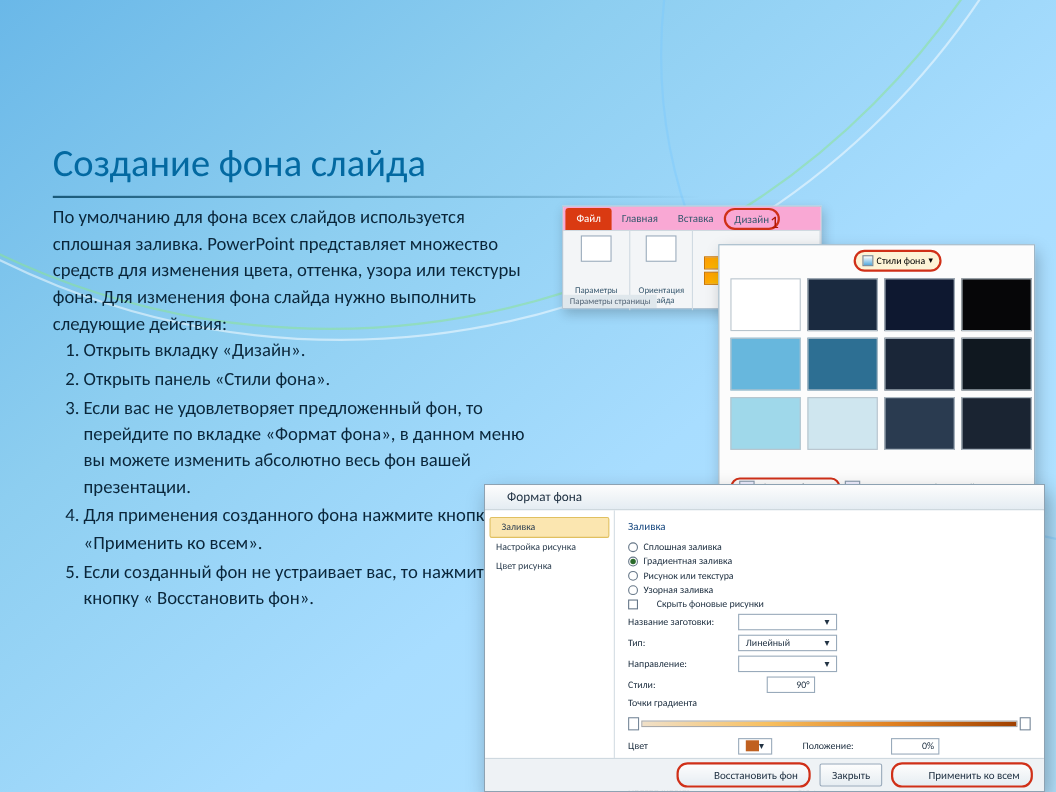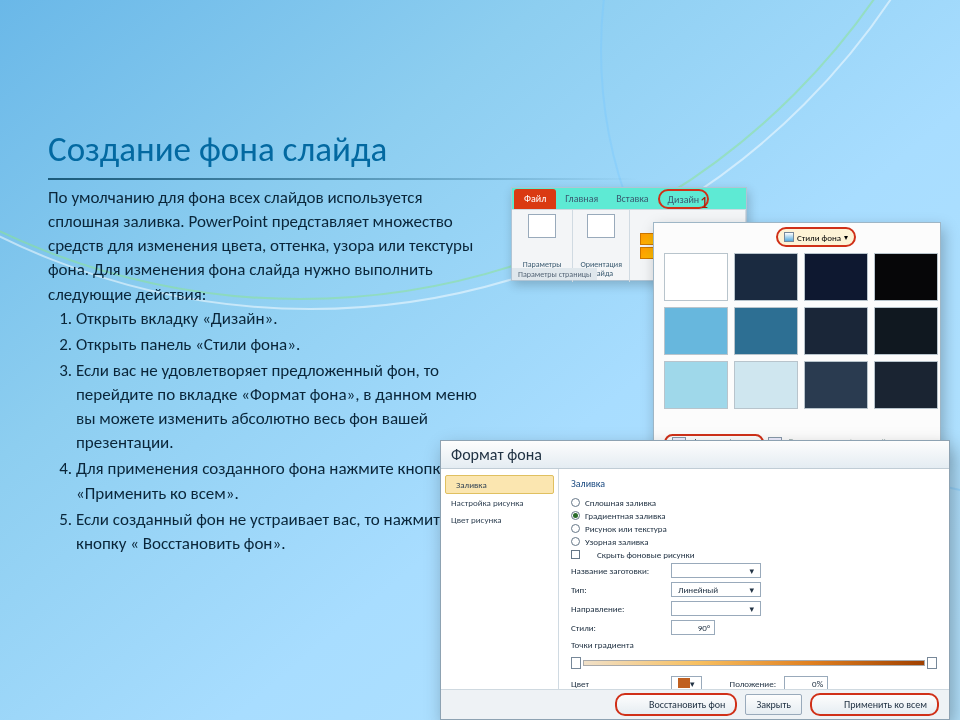--- a/index.html
+++ b/index.html
@@ -28,21 +28,21 @@
   position: absolute; left: 48px; top: 186px; width: 430px;
   font-size: 17px; color: #0a263a; line-height: 1.42;
 }
 .ol { list-style: decimal; padding-left: 28px; }
 .ol li { margin-bottom: 2px; }
 .ribbon-panel {
   position: absolute; left: 511px; top: 187px; width: 236px; height: 94px;
   background: #f3f5f7; border: 1px solid #b0c4d4; box-shadow: 2px 4px 10px rgba(0,0,0,0.2);
 }
 .ribbon-tabs {
-  height: 22px; background: #5eead4; border-bottom: 1px solid #cfd9e0; display:flex;
+  height: 22px; background: #f9a8d4; border-bottom: 1px solid #cfd9e0; display:flex;
   font-size: 10px;
 }
 .ribbon-tab { padding: 4px 9px; color:#3a5a70; }
 .ribbon-tab.file { background:#da3a12; color:#fff; border-radius:3px 3px 0 0; margin:1px 0 0 2px; padding:3px 10px; }
 .ribbon-tab.active { border:2px solid #d03018; border-radius:10px; padding:2px 8px; margin-top:1px;}
 .ribbon-body { display:flex; height:72px; }
 .ribbon-group { border-right:1px solid #d0dae2; padding:4px 6px; display:flex; flex-direction:column; align-items:center; justify-content:space-between;}
 .ribbon-group .ic { width:28px; height:24px; border:1px solid #9ab; background:#fff; margin-bottom:2px;}
 .ribbon-group .lbl { font-size:8px; color:#3a5a70; text-align:center; line-height:1.1; }
 .group-caption { font-size:8px; color:#567; background:#dfe7ec; text-align:center; position:absolute; bottom:0; left:0; padding:1px 6px;}
@@ -71,36 +71,36 @@
 .sw-footer { position:absolute; bottom:6px; left:10px; right:10px; display:flex; flex-direction:row; gap:4px; font-size:10px;}
 .sw-footer .row { display:flex; align-items:center; gap:6px; color:#345;}
 .sw-footer .row.active { border:2px solid #d03018; border-radius:10px; padding:0 6px; width:max-content;}
 .sw-footer .ic-sml { width:14px; height:12px; border:1px solid #89a; background:#eef;}
 .sw-footer .mute { color:#9aa;}
 .dialog {
   position: absolute; left: 440px; top: 440px; width: 510px; height: 280px;
   background: #f4f6f8; border:1px solid #8da2b2; box-shadow: 4px 8px 18px rgba(0,0,0,0.3);
   font-size:10px; overflow:hidden;
 }
-.dialog-title { background:linear-gradient(#fdfdfd,#e4ecf2); border-bottom:1px solid #c0ccd5; padding:4px 10px; color:#234; font-size:16px;}
+.dialog-title { background:linear-gradient(#fdfdfd,#e4ecf2); border-bottom:1px solid #c0ccd5; padding:4px 20px; color:#234; font-size:12px;}
 .dialog-body { display:flex; height:240px;}
 .dialog-nav { width:118px; border-right:1px solid #d0dae2; background:#fff; padding:6px 0;}
 .dialog-nav .nav-item { padding:3px 10px; color:#345; font-size:9px;}
 .dialog-nav .nav-item.sel { background:#fbe6b0; border:1px solid #e0c060; margin:0 4px; border-radius:2px;}
 .dialog-main { flex:1; padding:8px 12px; background:#fff; position:relative;}
 .section-title { color:#1a4a80; margin-bottom:6px; font-size:10px;}
 .radio-row { display:flex; align-items:center; gap:5px; padding:1px 0; color:#234; font-size:9px;}
 .radio-row .r { width:9px; height:9px; border:1px solid #678; border-radius:50%; display:inline-flex; align-items:center; justify-content:center;}
 .radio-row .r.sel::after { content:''; width:5px; height:5px; background:#2a6a2a; border-radius:50%;}
 .chk-row { display:flex; align-items:center; gap:17px; padding:1px 0; color:#234; font-size:9px;}
 .chk-row .c { width:9px; height:9px; border:1px solid #678;}
 .field-row { display:flex; align-items:center; gap:8px; padding:2px 0; font-size:9px; color:#234;}
 .field-row .fl { width:92px;}
 .field-row .sel { border:1px solid #9ab; background:#fff; padding:1px 6px; min-width:90px; display:flex; justify-content:space-between;}
-.field-row .spin { border:1px solid #9ab; background:#fff; padding:1px 4px; width:44px; text-align:right;}
+.field-row .spin { border:1px solid #9ab; background:#fff; padding:1px 4px; width:44px; text-align:right;margin-left:26px;}
 .grad-strip { height:14px; margin:4px 0; display:flex; align-items:center; gap:2px;}
 .grad-strip .stop { width:10px; height:12px; border:1px solid #789;}
 .grad-strip .bar { flex:1; height:6px; background:linear-gradient(to right,#f0e0c8,#f8c060,#e08020,#a04000); border:1px solid #aaa;}
 .dialog-footer { position:absolute; bottom:0; left:0; right:0; height:30px; background:#eef2f5; border-top:1px solid #cfd9e0; display:flex; justify-content:flex-end; align-items:center; gap:8px; padding:0 10px;}
 .dialog-footer .btn { border:1px solid #9ab; background:linear-gradient(#fdfdfd,#e6edf2); padding:3px 10px; font-size:10px; color:#234; border-radius:2px;}
 .dialog-footer .btn.hl { border:2px solid #d03018; border-radius:10px;padding-left:32px;}
 </style>
 </head>
 <body>
 

